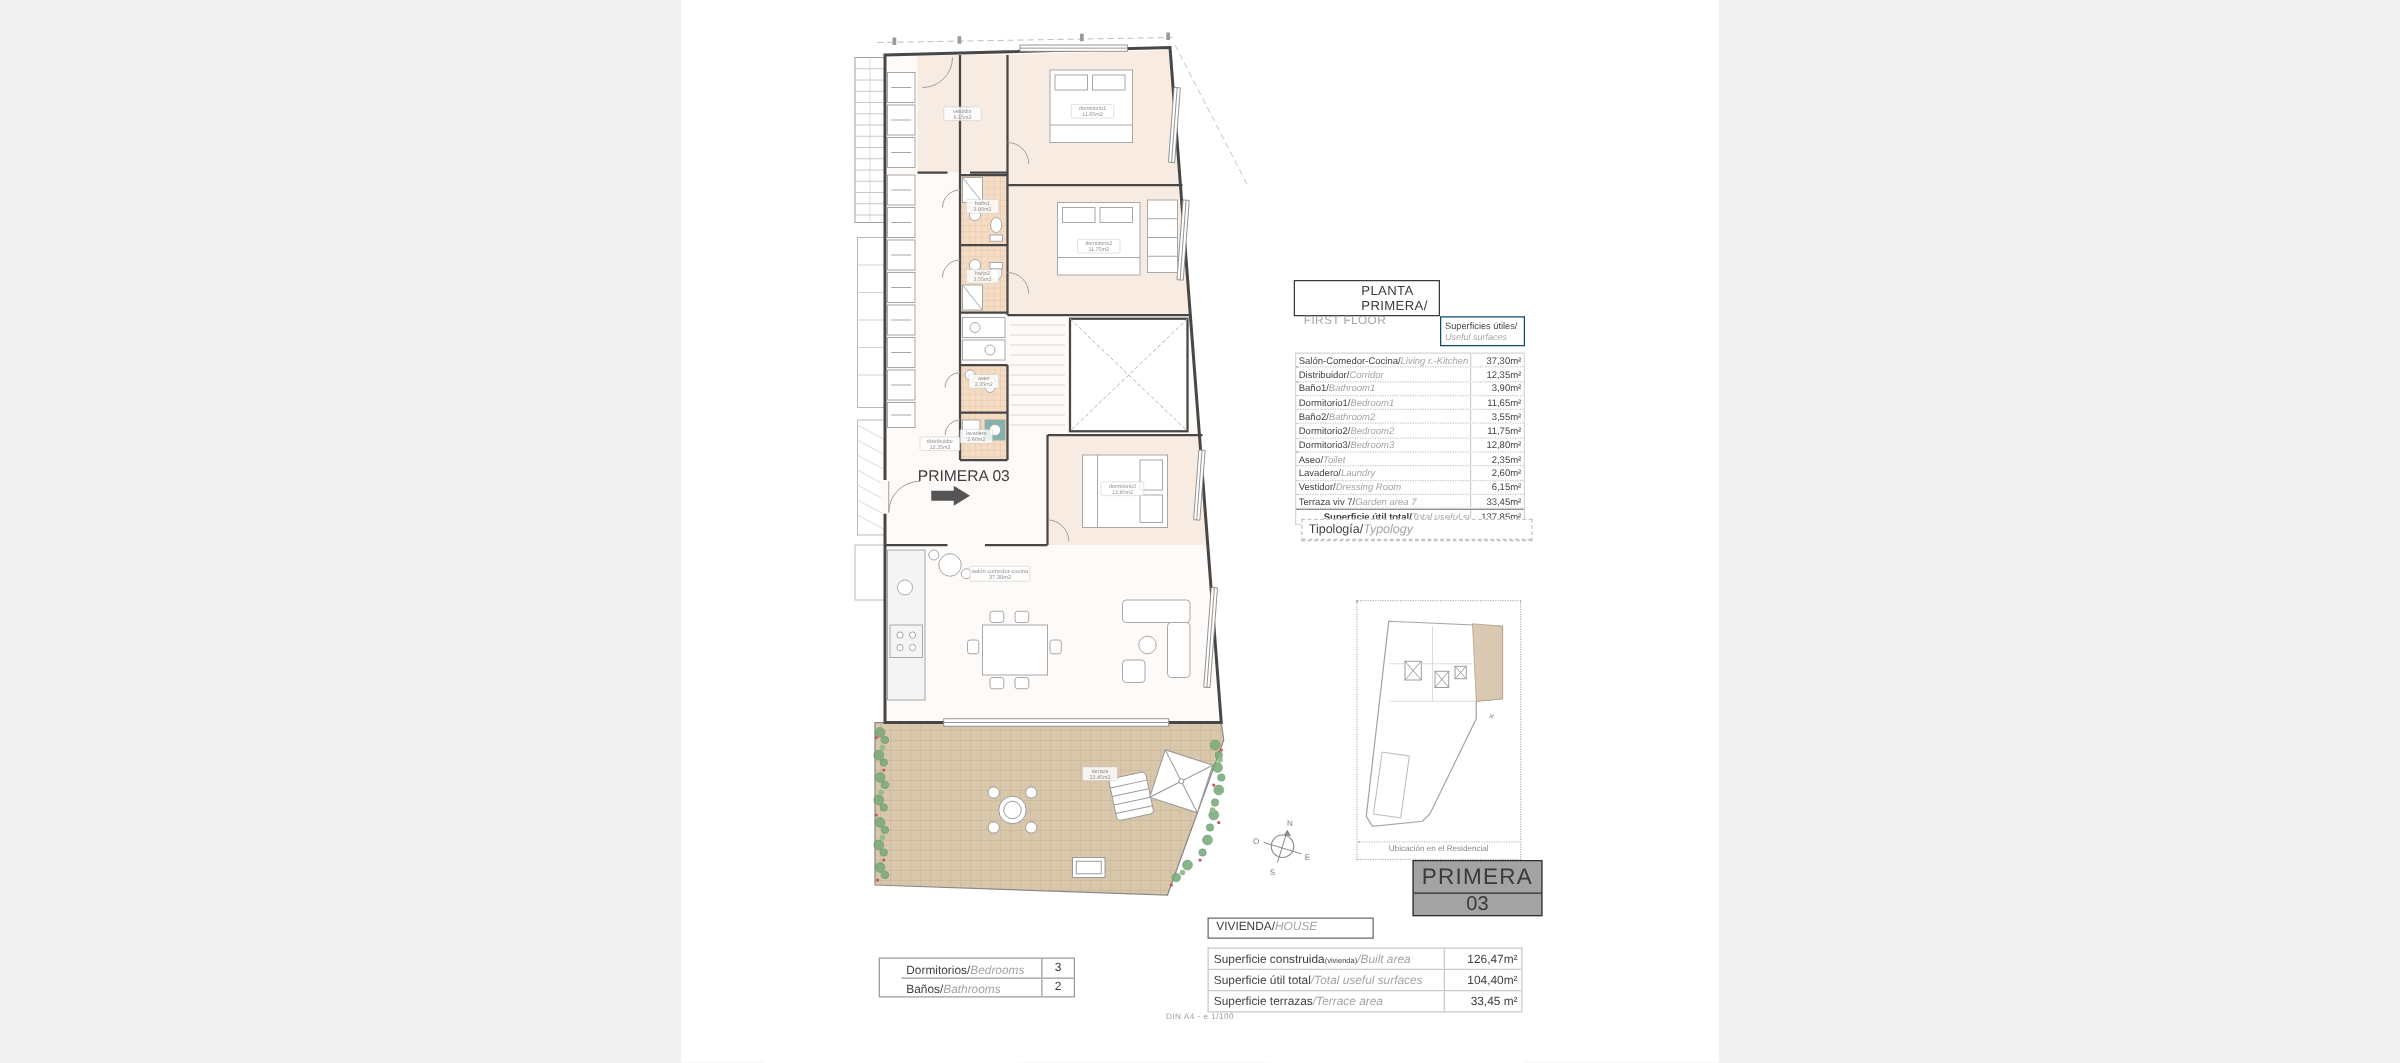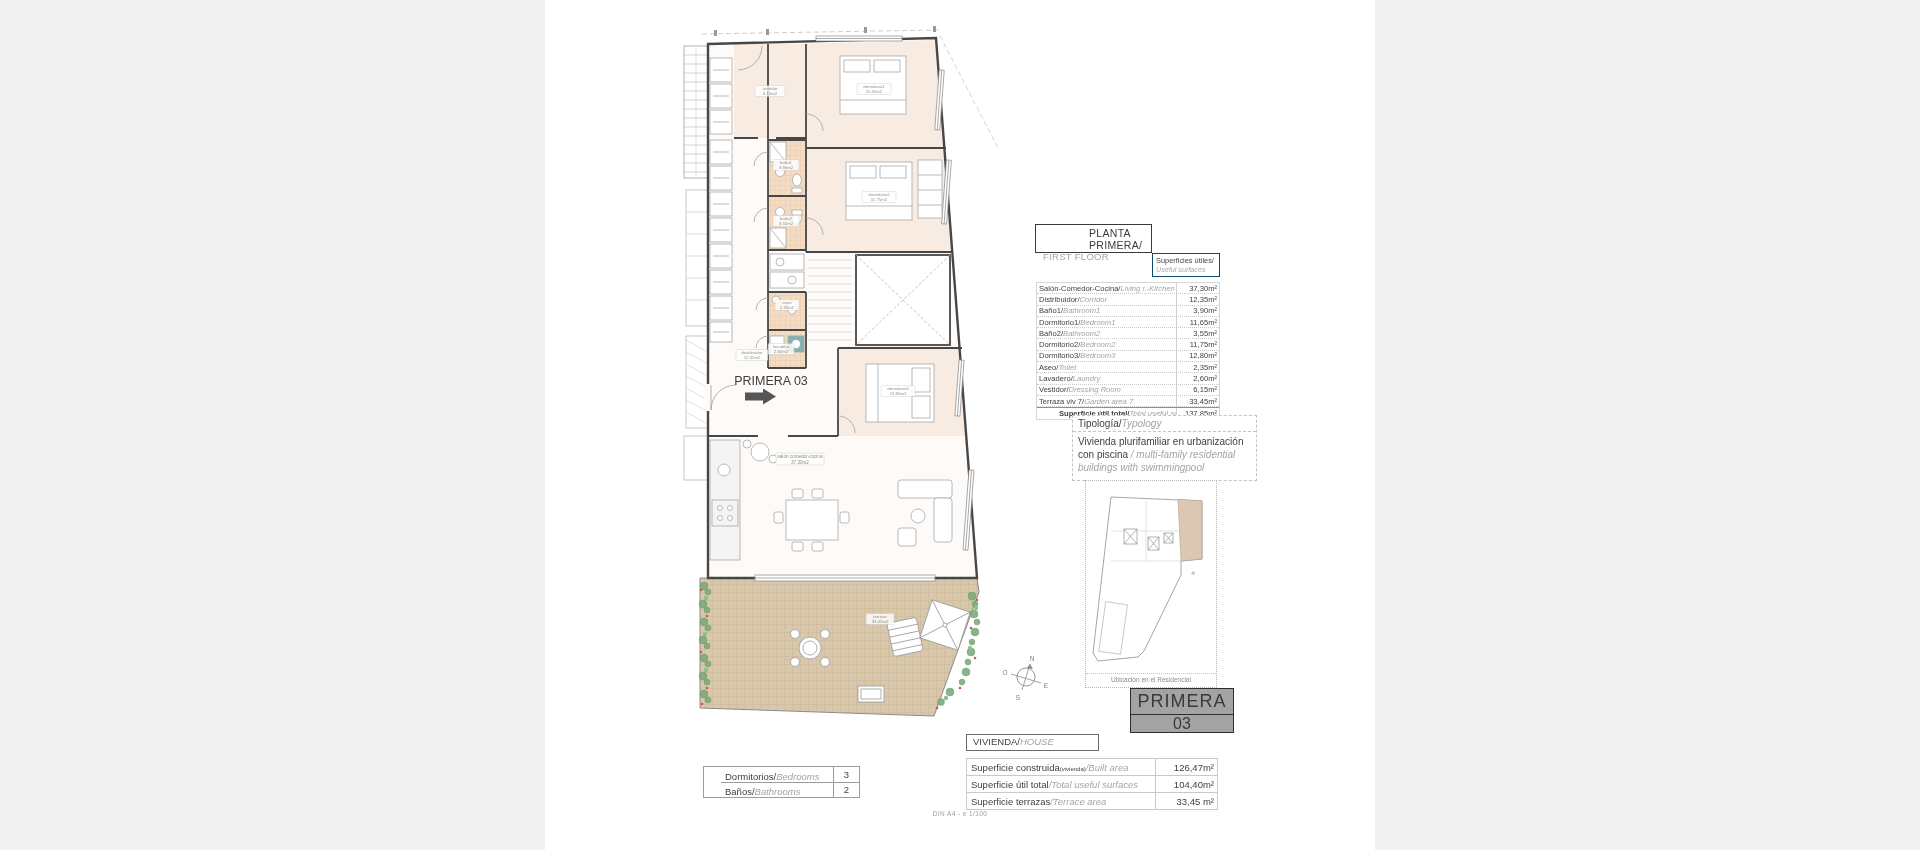--- a/index.html
+++ b/index.html
@@ -29,21 +29,21 @@
 
   
   .stable{left:1036px;top:282px;width:184px;background:#fff;border:1px solid #d6d6d6;box-sizing:border-box;z-index:3;}
   .stable .row{display:flex;align-items:center;height:10.3px;border-bottom:1px dotted #c9c9c9;font-size:7.6px;white-space:nowrap;}
   .stable .row .lab{flex:1;padding-left:2px;overflow:hidden;}
   .stable .row .val{width:40px;border-left:1px solid #d0d0d0;padding-right:2px;color:#3f3f3f;align-self:stretch;display:flex;align-items:center;justify-content:flex-end;}
   .stable .row-total{border-top:1px solid #8f8f8f;border-bottom:none;}
   .stable .row-total .lab .t-es{font-weight:bold;margin-left:20px;}
 
   
-  .typ-box{left:1072px;top:415px;width:185px;border:1px dashed #c4c4c4;background:#fff;box-sizing:border-box;z-index:3;}
+  .typ-box{left:1041px;top:415px;width:185px;border:1px dashed #c4c4c4;background:#fff;box-sizing:border-box;z-index:3;}
   .typ-box .hd{font-size:10px;padding:2px 5px;border-bottom:1px dashed #c4c4c4;}
   .typ-box .bd{font-size:10px;line-height:1.32;padding:3px 5px 5px 5px;}
 
   
   .map-box{left:1085px;top:480px;width:132px;height:208px;border:1px dotted #b8b8b8;background:#fff;box-sizing:border-box;z-index:3;}
   .map-cap{position:absolute;left:0;right:0;bottom:0;height:13px;border-top:1px dotted #c4c4c4;
     font-size:6.5px;color:#8b8b8b;text-align:center;line-height:12px;}
 
   
   .unit-box{left:1130px;top:688px;width:104px;height:45px;border:1.5px solid #2e2e2e;background:#a3a3a3;box-sizing:border-box;z-index:3;text-align:center;}
@@ -481,21 +481,20 @@
       <div class="val">33,45m²</div>
     </div>
   <div class="row row-total">
       <div class="lab"><span class="t-es">Superficie útil total/</span><span class="t-en">Total useful surface</span></div>
       <div class="val">137,85m²</div>
     </div>
 </div>
 
 <div class="abs typ-box">
   <div class="hd"><span class="t-es">Tipología/</span><span class="t-en">Typology</span></div>
-  <div class="bd"><span class="t-es">Vivienda plurifamiliar en urbanización con piscina</span> <span class="t-en">/ multi-family residential buildings with swimmingpool</span></div>
 </div>
 
 <div class="abs map-box">
   <svg width="130" height="192" viewBox="0 0 130 192">
     <path d="M25,16 L116,20 L116,78 L95,80 L95,94 L58,170 L52,176 L12,180 L7,172 Z" fill="#ffffff" stroke="#a5a5a5" stroke-width="1"></path>
     <path d="M92,18 L116,20 L116,78 L95,80 Z" fill="#dbc8b2" stroke="#b3a086" stroke-width="0.6"></path>
     <path d="M60,20 V80 M25,50 H92 M25,80 H95" stroke="#d0d0d0" stroke-width="0.6" fill="none"></path>
     <g stroke="#8f8f8f" stroke-width="0.7" fill="#ffffff">
       <rect x="38" y="48" width="13" height="15"></rect>
         <path d="M38,48L51,63M51,48L38,63"></path>

